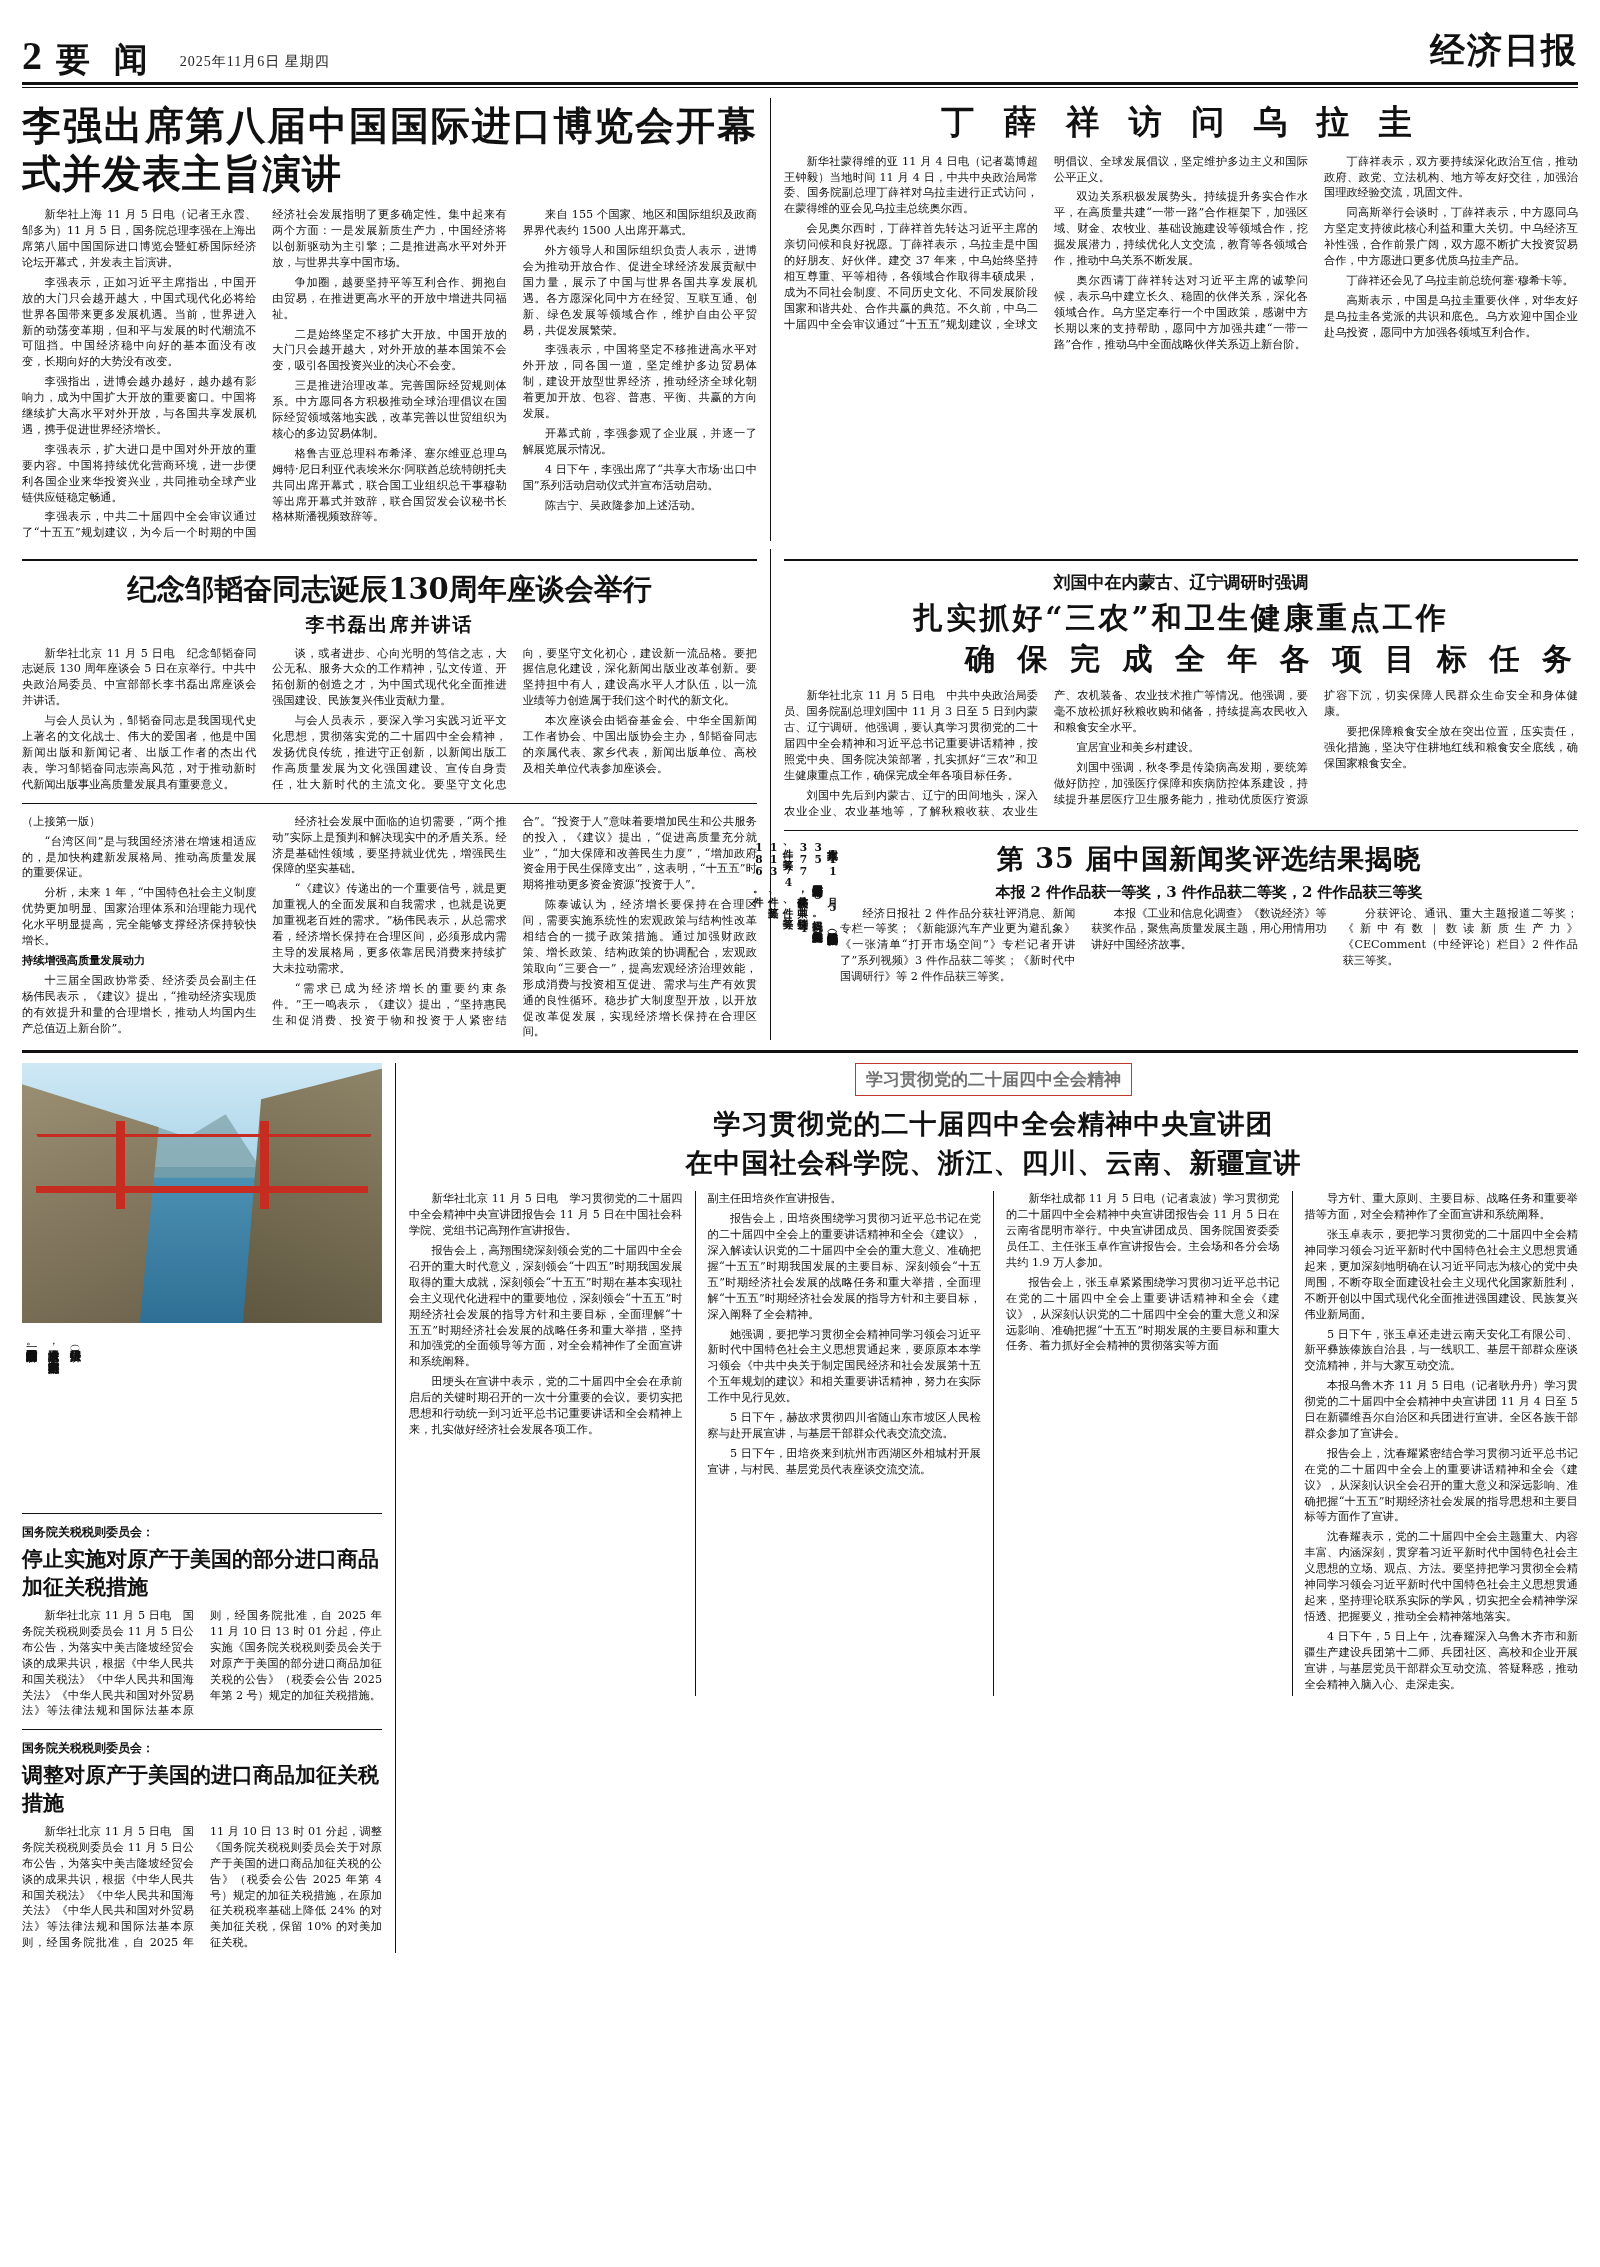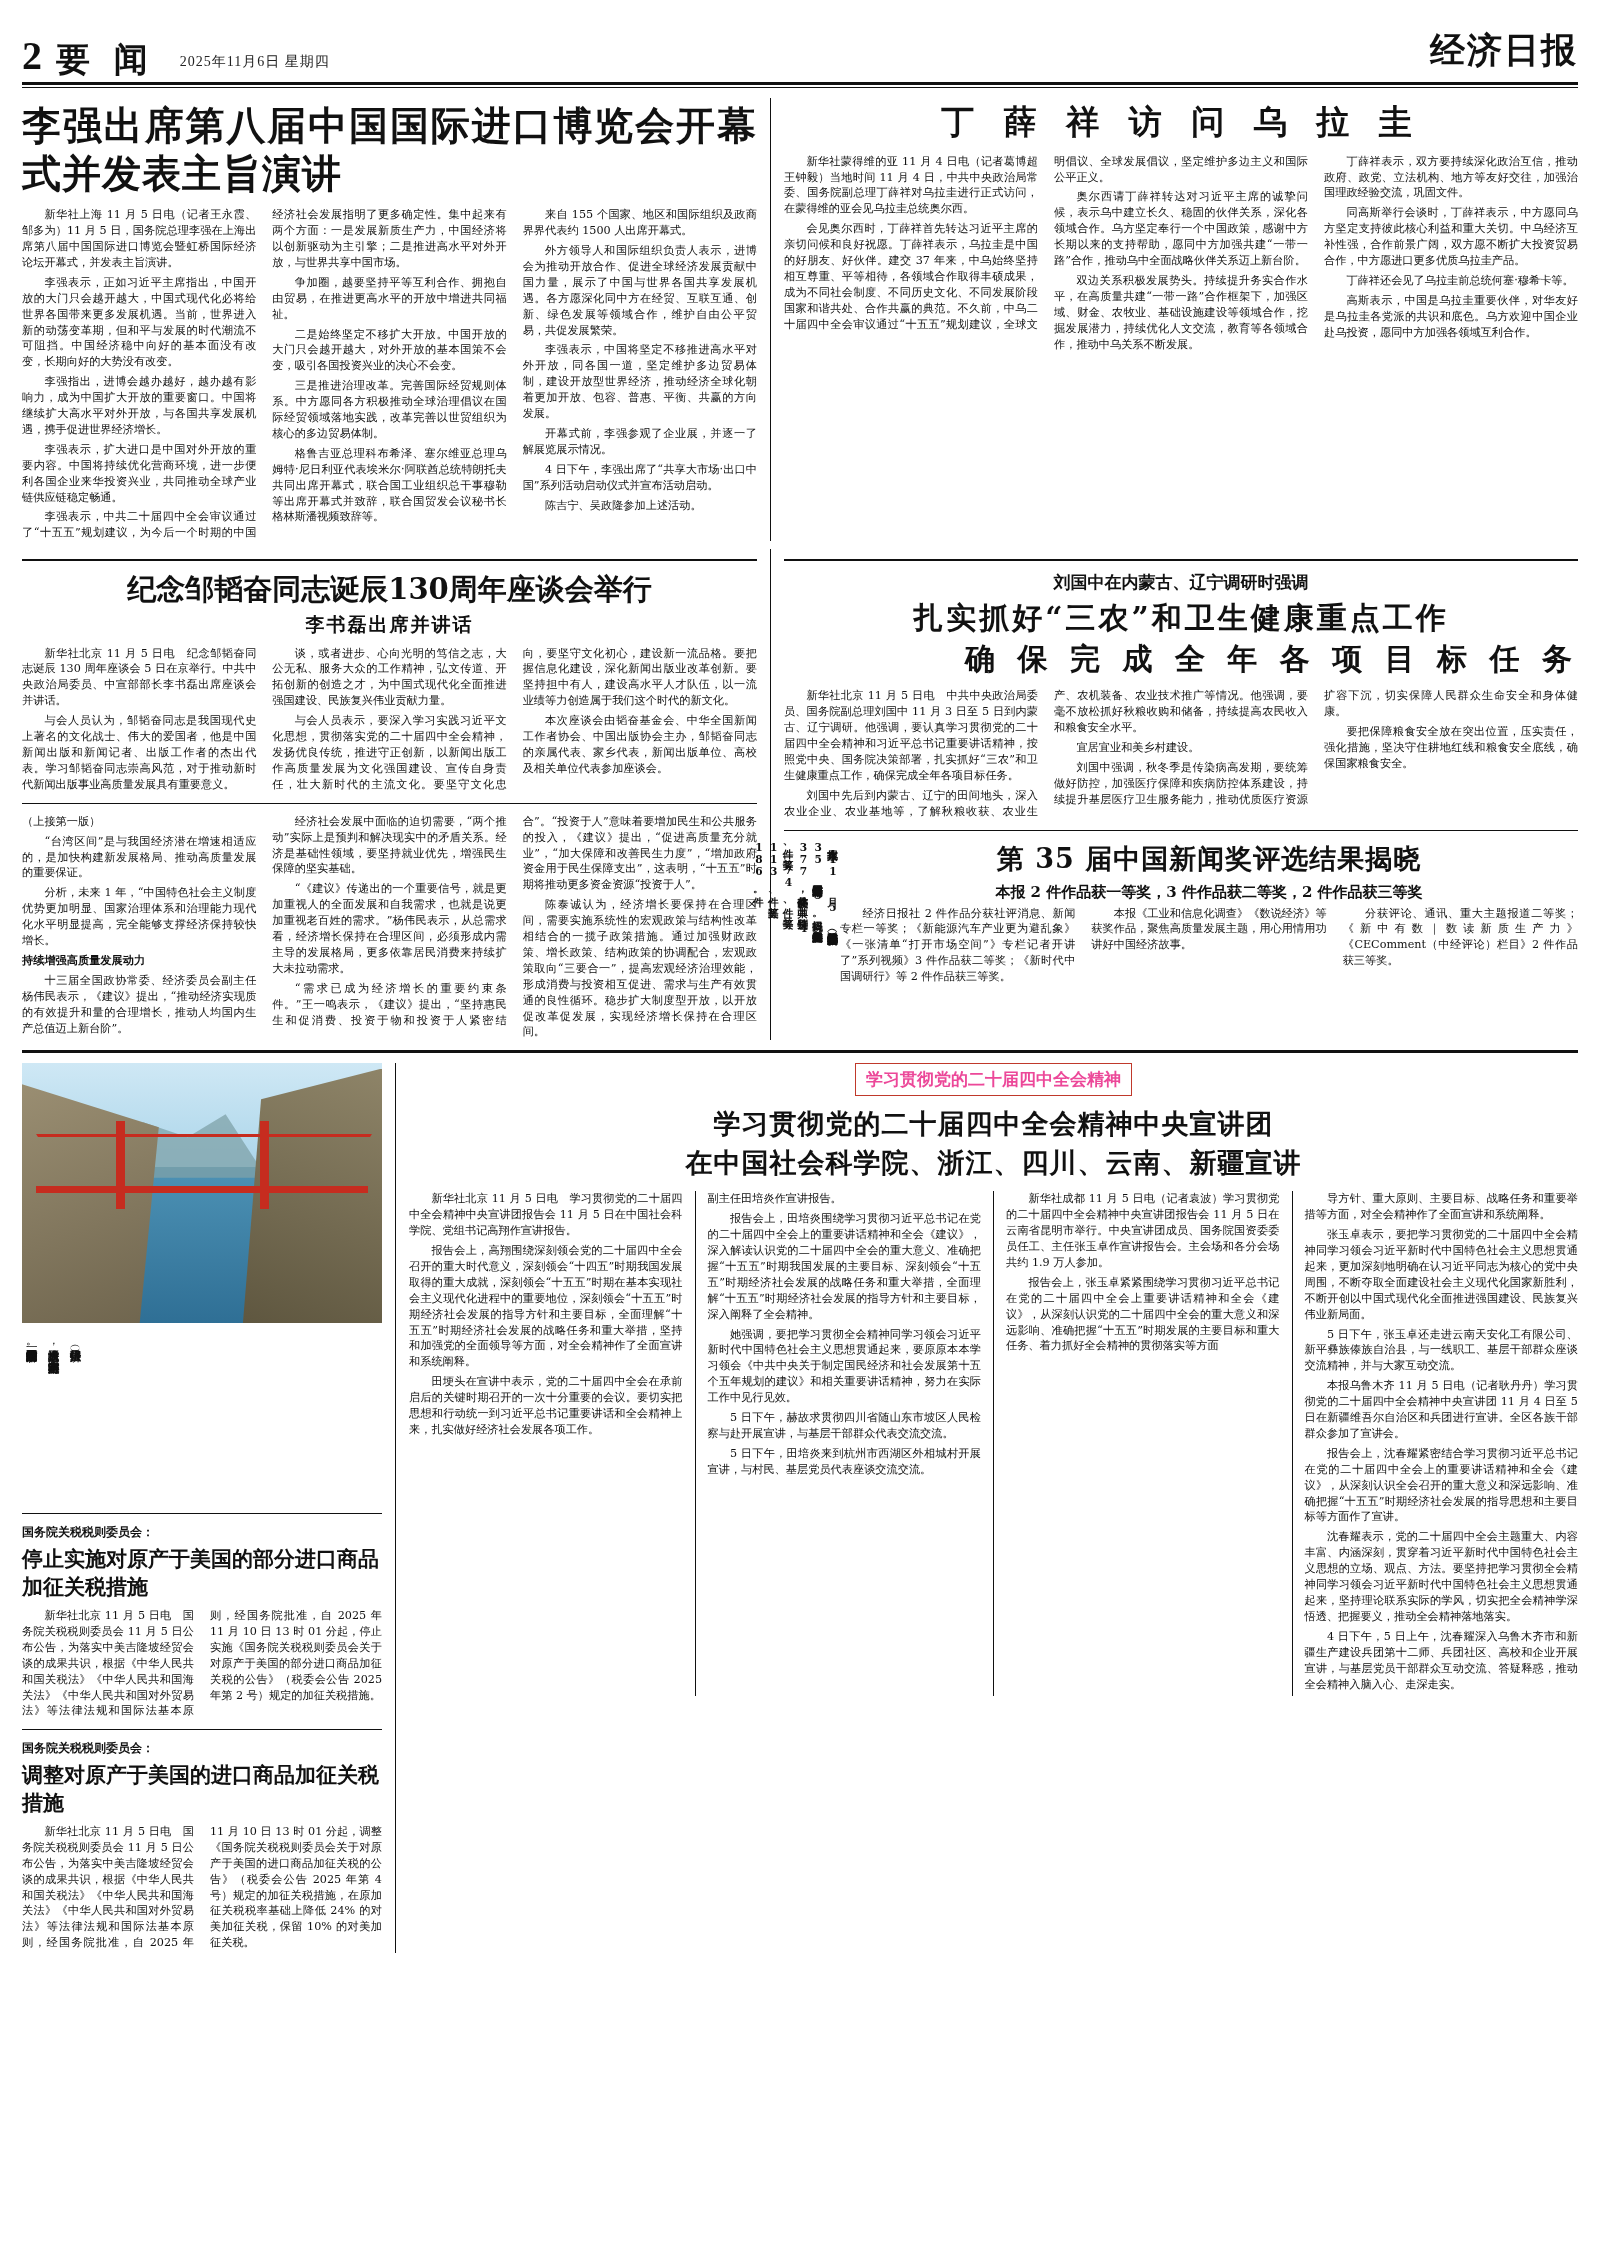--- a/index.html
+++ b/index.html
@@ -148,21 +148,21 @@
   .boxhead-small{
     font-size:12px;font-weight:bold;font-family:"DejaVu Serif",serif;margin:6px 0 4px 0;
   }
   .headline-6{
     font-size:21px;font-weight:bold;font-family:"DejaVu Serif",serif;
     line-height:1.3;margin:4px 0 8px 0;
   }
 
   .banner{
     border:1px solid #c0392b;padding:4px 10px;display:inline-block;
-    color:#ec4899;font-weight:bold;font-size:17px;font-family:"DejaVu Serif",serif;
+    color:#737373;font-weight:bold;font-size:17px;font-family:"DejaVu Serif",serif;
     margin:0 0 8px 0;
   }
   .banner-wrap{text-align:center;}
   .headline-7{
     font-size:27px;font-weight:bold;text-align:center;line-height:1.35;
     font-family:"DejaVu Serif",serif;margin:2px 0 2px 0;letter-spacing:1px;
   }
   .tiny{font-size:10.6px;line-height:1.4;}
   .vline-short{width:1px;background:#111;margin:0 12px;}
 </style>
@@ -203,22 +203,22 @@
       </div>
     </div>
 
     <div class="vdiv"></div>
 
     <div class="top-right">
       <div class="headline-2">丁 薛 祥 访 问 乌 拉 圭</div>
       <div class="cols3 col-text">
         <p>新华社蒙得维的亚 11 月 4 日电（记者葛博超　王钟毅）当地时间 11 月 4 日，中共中央政治局常委、国务院副总理丁薛祥对乌拉圭进行正式访问，在蒙得维的亚会见乌拉圭总统奥尔西。</p>
         <p>会见奥尔西时，丁薛祥首先转达习近平主席的亲切问候和良好祝愿。丁薛祥表示，乌拉圭是中国的好朋友、好伙伴。建交 37 年来，中乌始终坚持相互尊重、平等相待，各领域合作取得丰硕成果，成为不同社会制度、不同历史文化、不同发展阶段国家和谐共处、合作共赢的典范。不久前，中乌二十届四中全会审议通过“十五五”规划建议，全球文明倡议、全球发展倡议，坚定维护多边主义和国际公平正义。</p>
+        <p>双边关系积极发展势头。持续提升务实合作水平，在高质量共建“一带一路”合作框架下，加强区域、财金、农牧业、基础设施建设等领域合作，挖掘发展潜力，持续优化人文交流，教育等各领域合作，推动中乌关系不断发展。</p>
         <p>奥尔西请丁薛祥转达对习近平主席的诚挚问候，表示乌中建立长久、稳固的伙伴关系，深化各领域合作。乌方坚定奉行一个中国政策，感谢中方长期以来的支持帮助，愿同中方加强共建“一带一路”合作，推动乌中全面战略伙伴关系迈上新台阶。</p>
-        <p>双边关系积极发展势头。持续提升务实合作水平，在高质量共建“一带一路”合作框架下，加强区域、财金、农牧业、基础设施建设等领域合作，挖掘发展潜力，持续优化人文交流，教育等各领域合作，推动中乌关系不断发展。</p>
         <p>丁薛祥表示，双方要持续深化政治互信，推动政府、政党、立法机构、地方等友好交往，加强治国理政经验交流，巩固文件。</p>
         <p>同高斯举行会谈时，丁薛祥表示，中方愿同乌方坚定支持彼此核心利益和重大关切。中乌经济互补性强，合作前景广阔，双方愿不断扩大投资贸易合作，中方愿进口更多优质乌拉圭产品。</p>
         <p>丁薛祥还会见了乌拉圭前总统何塞·穆希卡等。</p>
         <p>高斯表示，中国是乌拉圭重要伙伴，对华友好是乌拉圭各党派的共识和底色。乌方欢迎中国企业赴乌投资，愿同中方加强各领域互利合作。</p>
       </div>
     </div>
   </div>
 
   <div class="mid">
 

